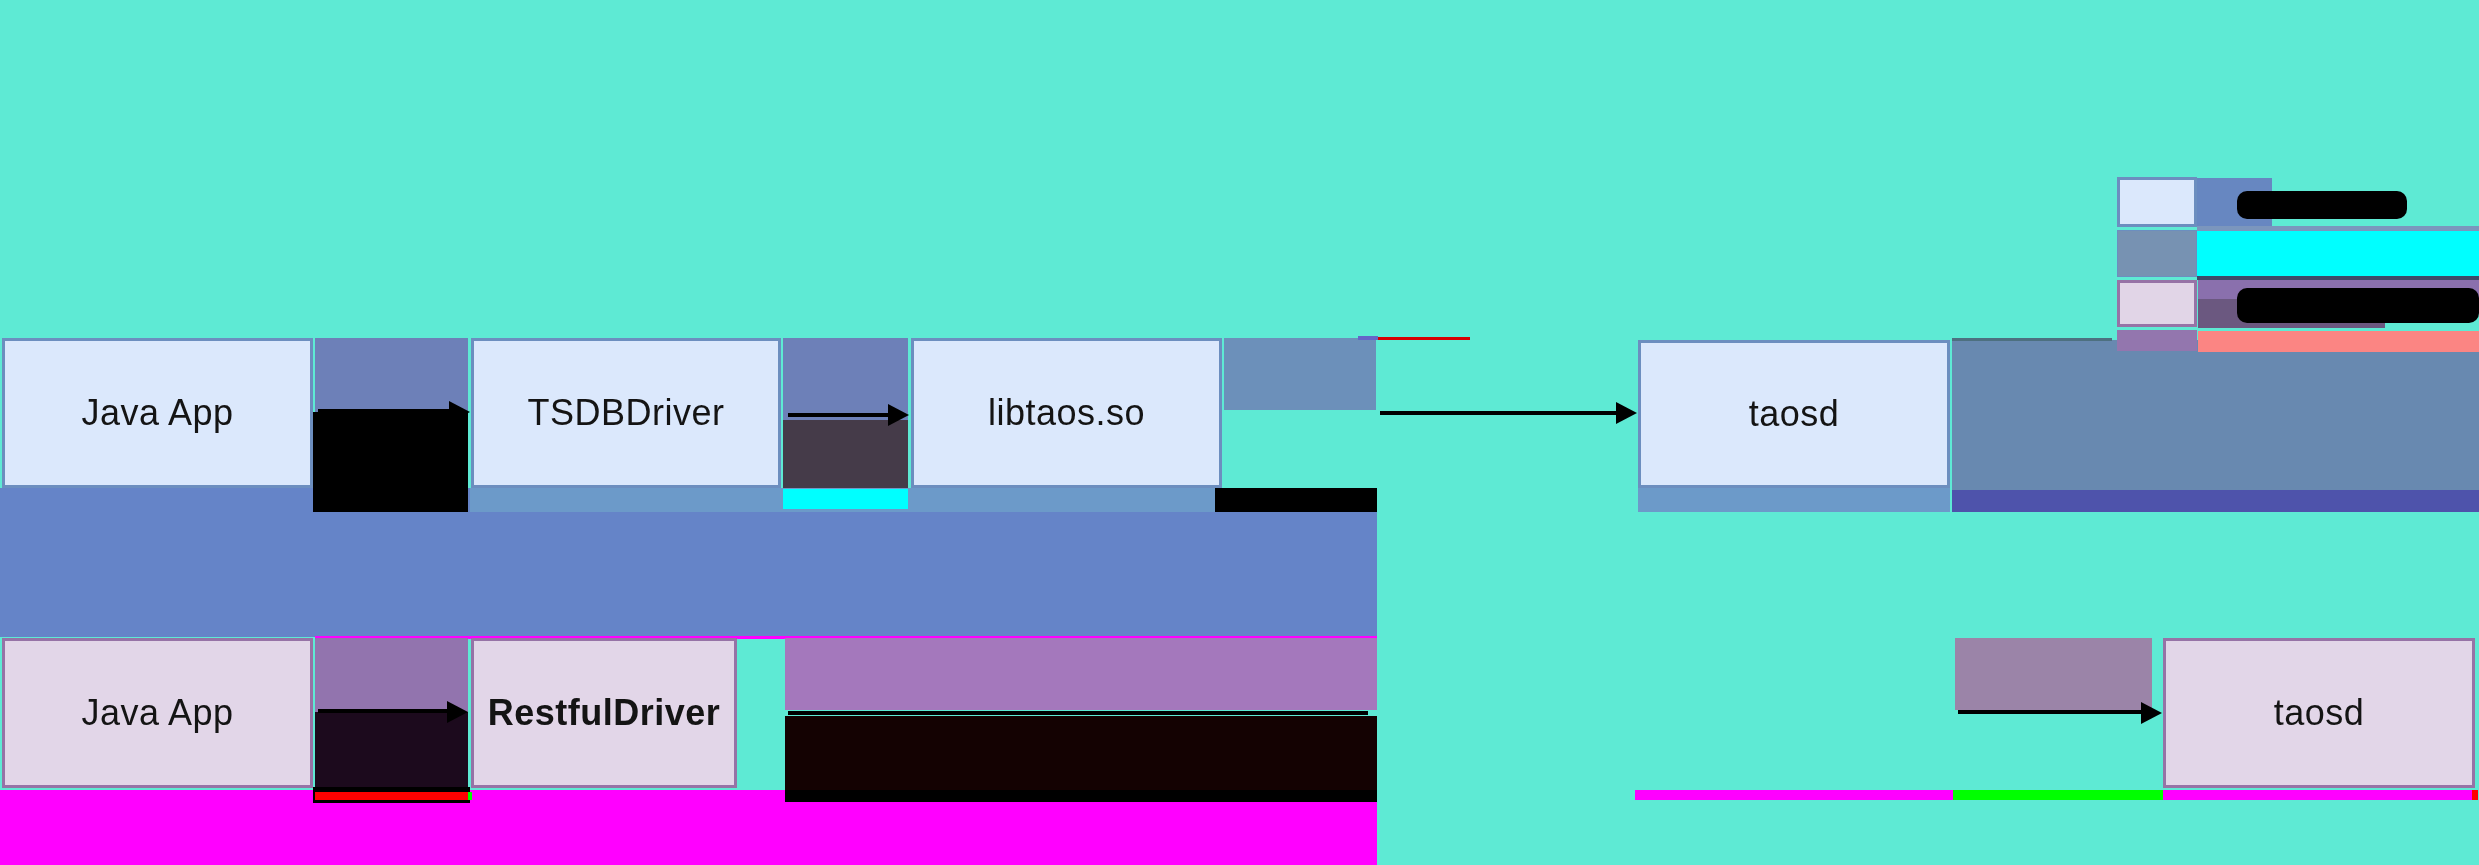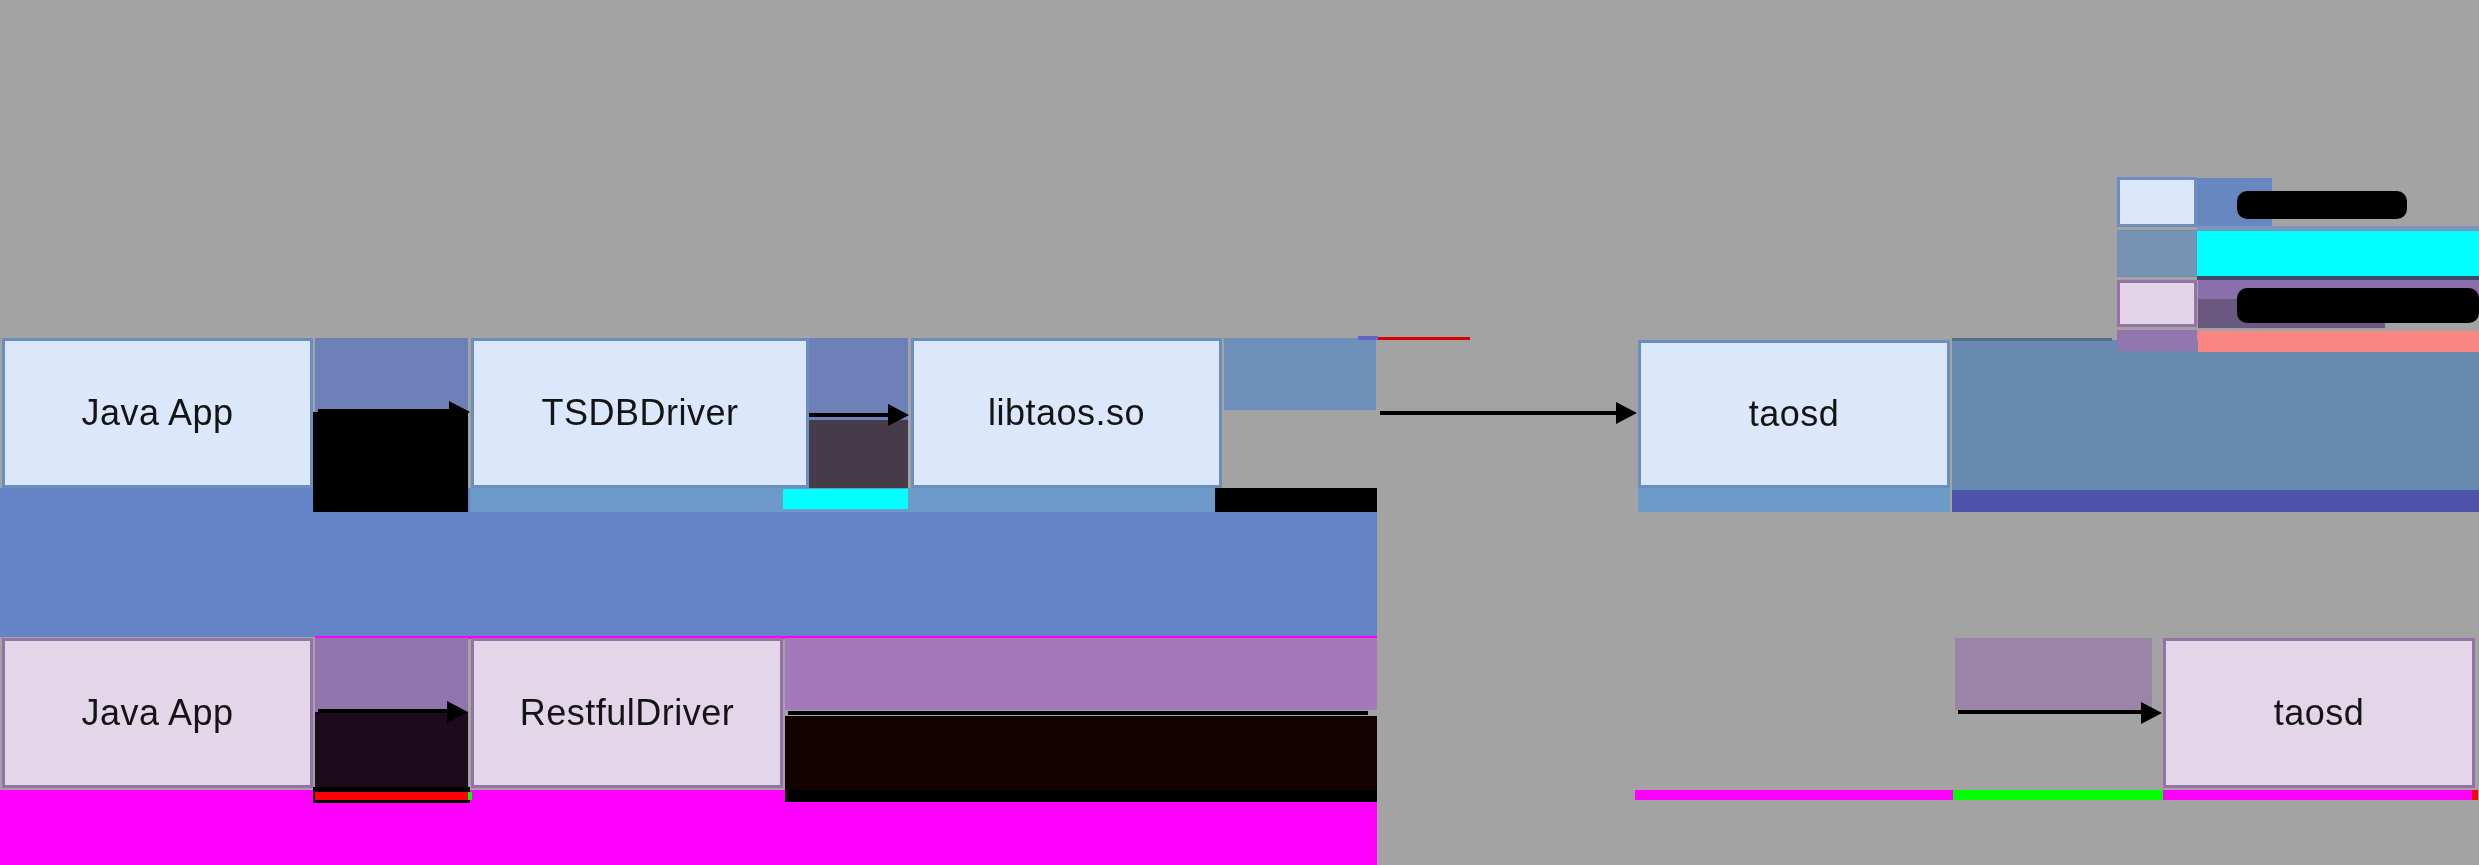--- a/index.html
+++ b/index.html
@@ -1,16 +1,16 @@
 <!DOCTYPE html>
 <html><head>
 <meta charset="utf-8">
 <style>
   html,body{margin:0;padding:0;background:#000;}
-  #canvas{position:relative;width:2479px;height:865px;background:#a3a3a3;overflow:hidden;
+  #canvas{position:relative;width:2479px;height:865px;background:#5eead4;overflow:hidden;
           font-family:"Liberation Sans",sans-serif;}
   .abs{position:absolute;}
   .box{position:absolute;display:flex;align-items:center;justify-content:center;
        box-sizing:border-box;font-size:36px;color:#141414;letter-spacing:0.5px;}
   .box.blue{background:#dbe8fc;border:3px solid #6c8ebf;}
   .box.lav{background:#e2d6e8;border:3px solid #9673a6;}
   .arrhead{position:absolute;width:0;height:0;
            border-top:11px solid transparent;border-bottom:11px solid transparent;
            border-left:21px solid #000;}
   .arrline{position:absolute;height:4px;background:#000;}
@@ -44,21 +44,21 @@
 
   <div class="abs" style="left:1358px;top:336px;width:20px;height:4px;background:#6565c8;"></div>
   <div class="abs" style="left:1378px;top:337px;width:92px;height:3px;background:#d80000;"></div>
 
   <div class="arrline" style="left:1380px;top:411px;width:236px;"></div>
   <div class="arrhead" style="left:1616px;top:402px;"></div>
 
   <div class="box blue" style="left:2px;top:338px;width:311px;height:150px;">
     <span>Java App</span>
   </div>
-  <div class="box blue" style="left:471px;top:338px;width:338px;height:150px;">
+  <div class="box blue" style="left:471px;top:338px;width:310px;height:150px;">
     <span>TSDBDriver</span>
   </div>
   <div class="box blue" style="left:911px;top:338px;width:311px;height:150px;">
     <span>libtaos.so</span>
   </div>
 
   <div class="abs" style="left:1952px;top:340px;width:527px;height:150px;background:#6889b0;"></div>
   <div class="abs" style="left:1952px;top:338px;width:160px;height:3px;background:#4d7080;"></div>
   <div class="abs" style="left:1952px;top:490px;width:527px;height:22px;background:#4e53ab;"></div>
   <div class="abs" style="left:1638px;top:488px;width:312px;height:24px;background:#6c9ac9;"></div>
@@ -98,21 +98,21 @@
   <div class="arrhead" style="left:447px;top:701px;"></div>
 
   <div class="abs" style="left:785px;top:638px;width:592px;height:72px;background:#a478bc;"></div>
   <div class="abs" style="left:785px;top:716px;width:592px;height:76px;background:#140202;"></div>
   <div class="abs" style="left:785px;top:790px;width:592px;height:12px;background:#000;"></div>
   <div class="arrline" style="left:788px;top:711px;width:580px;"></div>
 
   <div class="box lav" style="left:2px;top:638px;width:311px;height:150px;">
     <span>Java App</span>
   </div>
-  <div class="box lav" style="left:471px;top:638px;width:312px;height:150px;">
+  <div class="box lav" style="left:471px;top:638px;width:266px;height:150px;font-weight:bold;">
     <span>RestfulDriver</span>
   </div>
 
   <div class="abs" style="left:1955px;top:638px;width:197px;height:72px;background:#9b84a8;"></div>
   <div class="arrline" style="left:1958px;top:710px;width:184px;"></div>
   <div class="arrhead" style="left:2141px;top:702px;"></div>
 
   <div class="abs" style="left:1635px;top:790px;width:318px;height:10px;background:#ff00ff;"></div>
   <div class="abs" style="left:1953px;top:790px;width:210px;height:10px;background:#00ff00;"></div>
   <div class="abs" style="left:2163px;top:790px;width:309px;height:10px;background:#ff00ff;"></div>

